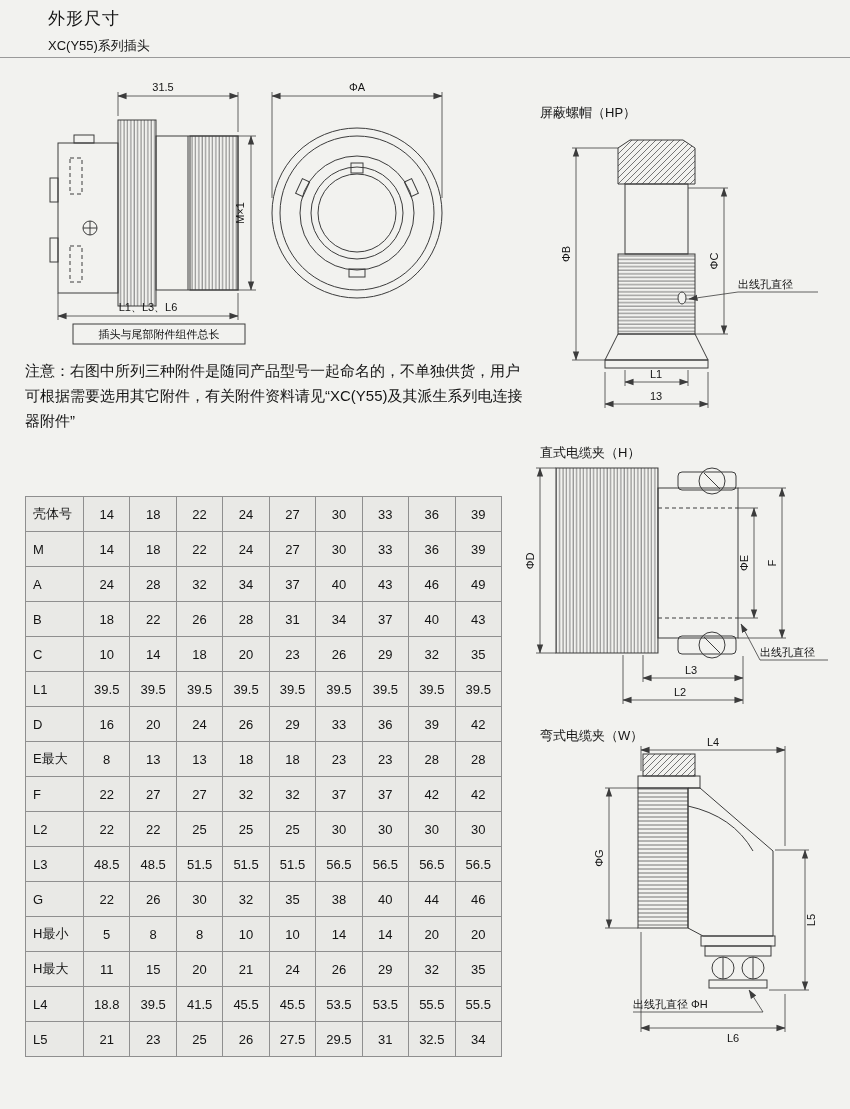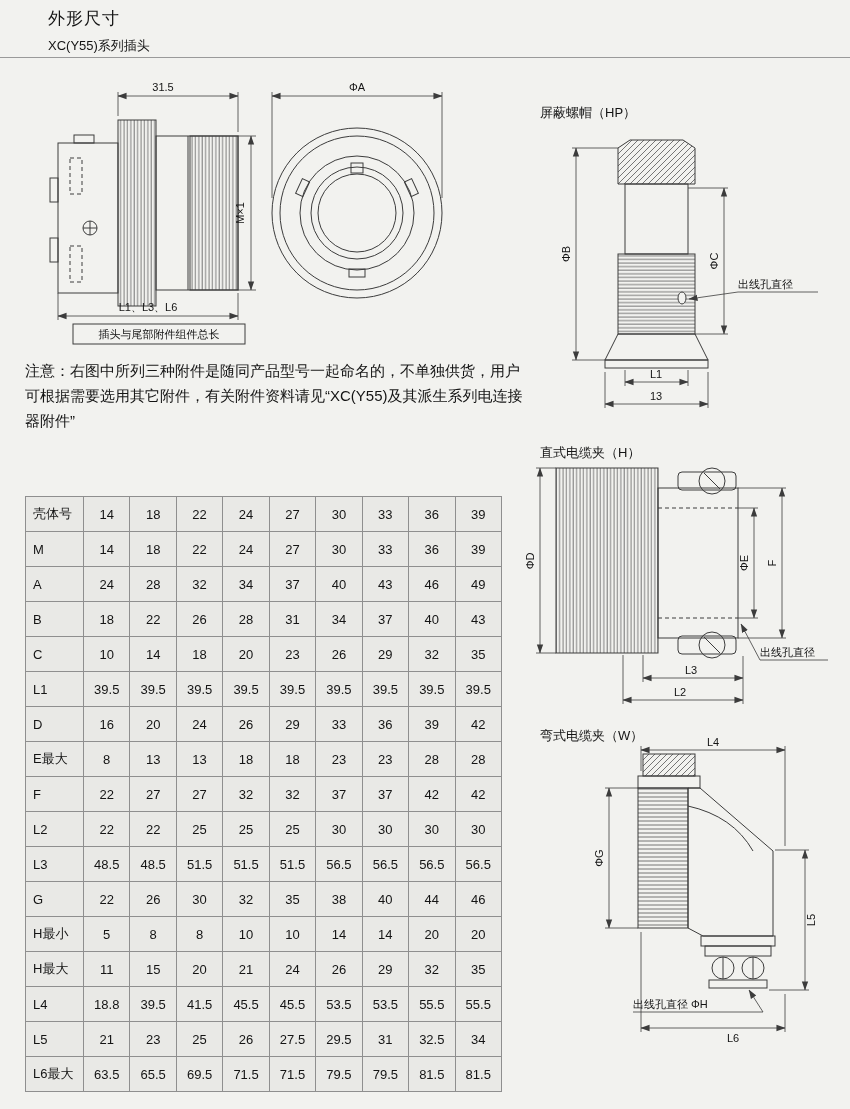--- a/index.html
+++ b/index.html
@@ -405,32 +405,20 @@
         <td>21</td>
         <td>23</td>
         <td>25</td>
         <td>26</td>
         <td>27.5</td>
         <td>29.5</td>
         <td>31</td>
         <td>32.5</td>
         <td>34</td>
       </tr>
-      <tr>
-        <td class="lab">L6最大</td>
-        <td>63.5</td>
-        <td>65.5</td>
-        <td>69.5</td>
-        <td>71.5</td>
-        <td>71.5</td>
-        <td>79.5</td>
-        <td>79.5</td>
-        <td>81.5</td>
-        <td>81.5</td>
-      </tr>
     </tbody>
 </table>
 
 <div class="abs sec-title" style="left:540px;top:727px">弯式电缆夹（W）</div>
 <svg class="draw" style="left:553px;top:736px" width="297" height="318" viewBox="0 0 297 318">
   <defs>
     <marker id="ar5" viewBox="0 0 10 10" refX="9.5" refY="5" markerWidth="9" markerHeight="9" markerUnits="userSpaceOnUse" orient="auto-start-reverse">
         <path d="M0,1.5 L10,5 L0,8.5 Z" fill="#3c3c3c"></path>
       </marker>
     <pattern id="hx5" width="6" height="6" patternUnits="userSpaceOnUse">

